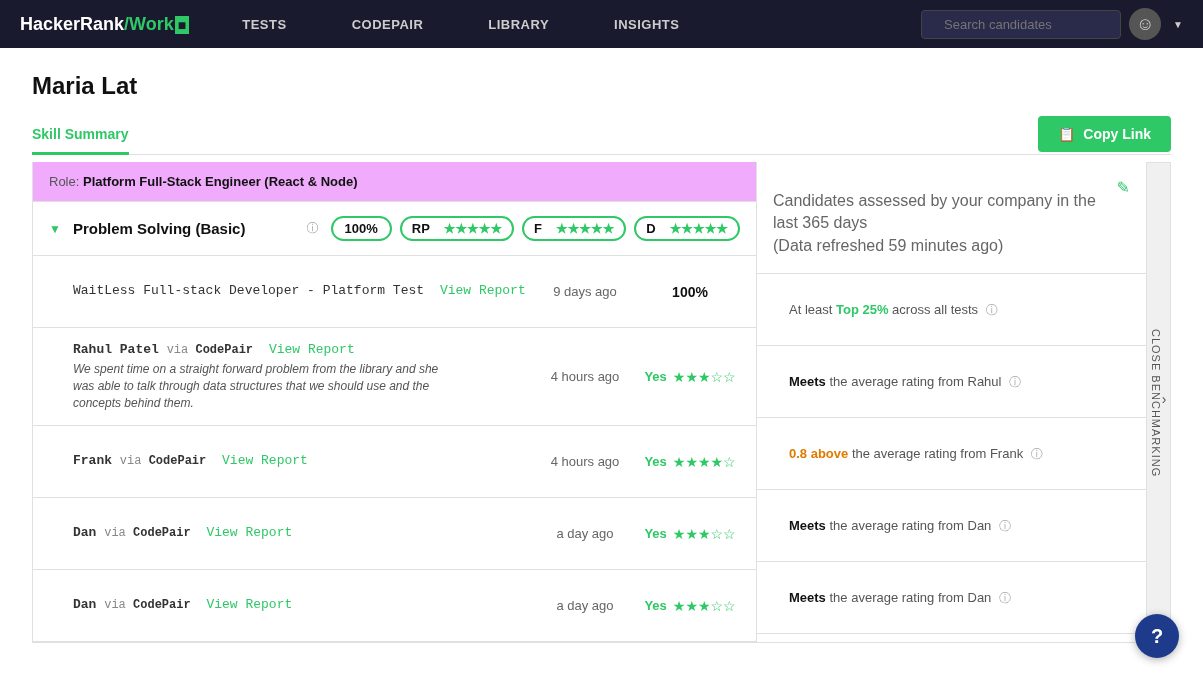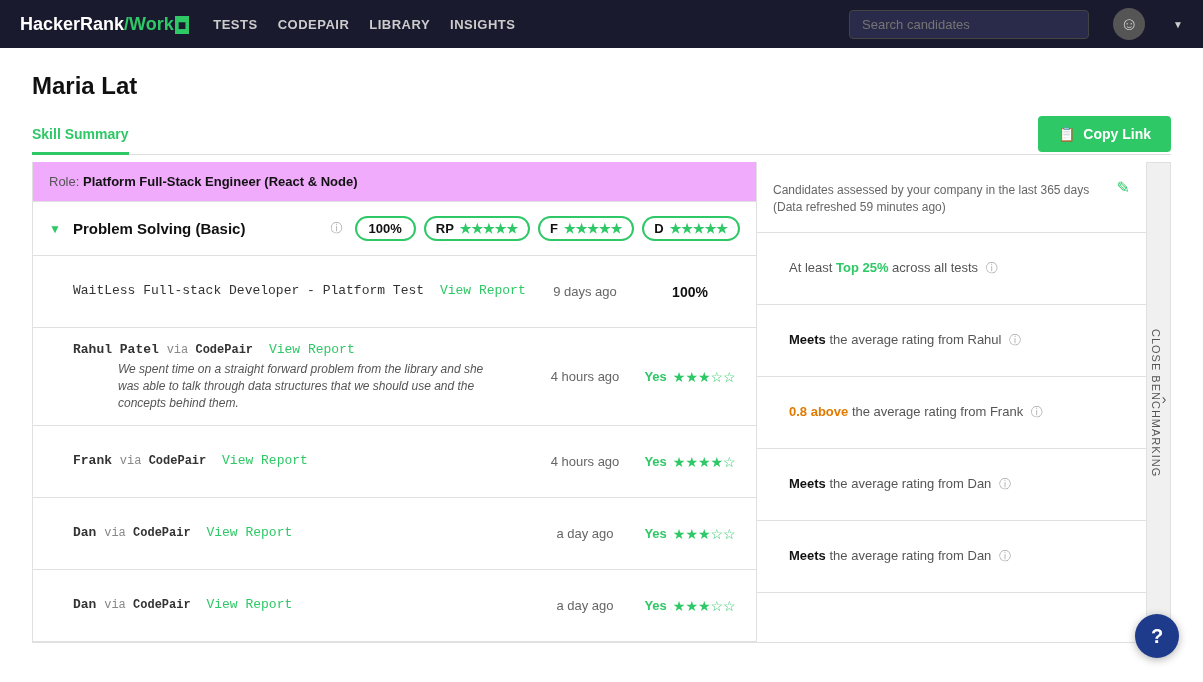--- a/index.html
+++ b/index.html
@@ -5,47 +5,48 @@
     * { box-sizing: border-box; margin: 0; padding: 0; }
     body { font-family: -apple-system, BlinkMacSystemFont, 'Segoe UI', sans-serif; background: #fff; color: #333; font-size: 14px; }
 
     
     .nav {
       background: #1a1a2e;
       display: flex;
       align-items: center;
       padding: 0 20px;
       height: 48px;
-      gap: 24px;
+      gap: 8px;
     }
     .nav-logo {
       font-size: 18px;
       font-weight: bold;
       color: #fff;
       white-space: nowrap;
     }
     .nav-logo span { color: #2ec866; }
     .nav-logo .logo-box { display: inline-block; background: #2ec866; color: #1a1a2e; padding: 1px 3px; margin-left: 1px; font-size: 14px; }
     .nav-links { display: flex; gap: 20px; flex: 1; }
     .nav-link {
       color: #ccc;
       font-size: 13px;
       font-weight: 600;
       letter-spacing: 0.5px;
       cursor: pointer;
       text-transform: uppercase;
+      margin-left: 45px;
     }
     .nav-search {
       background: #2a2a4a;
       border: 1px solid #444;
       border-radius: 4px;
-      padding: 6px 12px;
+      padding: 6px 22px;
       color: #aaa;
       font-size: 13px;
-      width: 240px;
+      width: 200px;
       outline: none;
     }
     .nav-avatar {
       width: 32px; height: 32px;
       border-radius: 50%;
       background: #555;
       display: flex; align-items: center; justify-content: center;
       color: #ccc;
       font-size: 18px;
       cursor: pointer;
@@ -123,38 +124,38 @@
       font-weight: 700;
       color: #111;
     }
     .badge-grade {
       border: 2px solid #2ec866;
       border-radius: 20px;
       padding: 3px 10px;
       font-size: 13px;
       font-weight: 700;
       color: #111;
-      display: flex; align-items: center; gap: 6px;
+      display: flex; align-items: center; gap: 14px;
     }
     .stars { color: #2ec866; font-size: 13px; }
 
     
     .data-row {
       display: flex;
       align-items: center;
       padding: 14px 16px 14px 40px;
       border-bottom: 1px solid #e0e0e0;
       background: #fff;
       min-height: 72px;
     }
     .row-info { flex: 1; }
     .row-title { font-size: 13px; color: #333; margin-bottom: 2px; font-family: Liberation Mono, monospace; }
     .row-via { color: #888; font-size: 12px; }
     .row-via strong { color: #333; }
-    .row-comment { font-size: 12px; color: #555; margin-top: 4px; font-style: italic; max-width: 380px; line-height: 1.4; margin-left: 45px; }
+    .row-comment { font-size: 12px; color: #555; margin-top: 4px; font-style: italic; max-width: 380px; line-height: 1.4; }
     .view-report-link { color: #2ec866; font-size: 13px; cursor: pointer; margin-left: 8px; font-weight: 500; }
     .row-time { width: 110px; text-align: center; color: #666; font-size: 13px; }
     .row-result { width: 100px; text-align: center; }
     .result-pct { font-size: 14px; font-weight: 700; color: #111; }
     .result-yes { font-size: 13px; font-weight: 700; color: #2ec866; }
     .rating-stars { color: #2ec866; font-size: 14px; }
     .result-flex { display: flex; align-items: center; gap: 6px; justify-content: center; }
 
     
     .right-panel {
@@ -165,21 +166,21 @@
       background: #fff;
     }
     .bench-header {
       padding: 16px;
       border-bottom: 1px solid #e0e0e0;
       display: flex;
       align-items: flex-start;
       justify-content: space-between;
     }
     .bench-title { font-size: 16px; font-weight: 700; color: #111; }
-    .bench-sub { font-size: 12px; color: #666; margin-top: 4px; line-height: 1.4; }
+    .bench-sub { font-size: 16px; color: #666; margin-top: 12px; line-height: 1.4; }
     .bench-edit { color: #2ec866; font-size: 16px; cursor: pointer; }
 
     .bench-row {
       padding: 14px 16px;
       border-bottom: 1px solid #e0e0e0;
       display: flex;
       align-items: center;
       min-height: 72px;
     }
     .bench-text { font-size: 13px; color: #555; line-height: 1.4; margin-left: 16px; }

